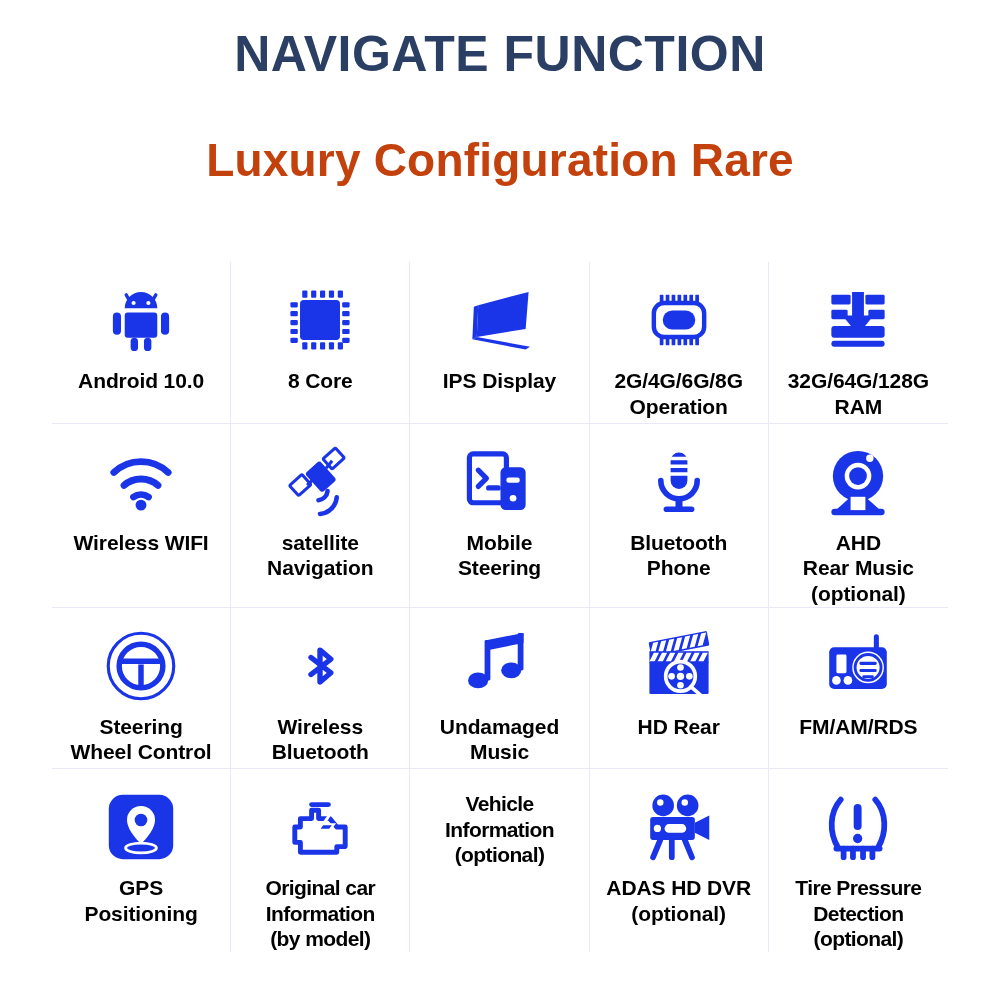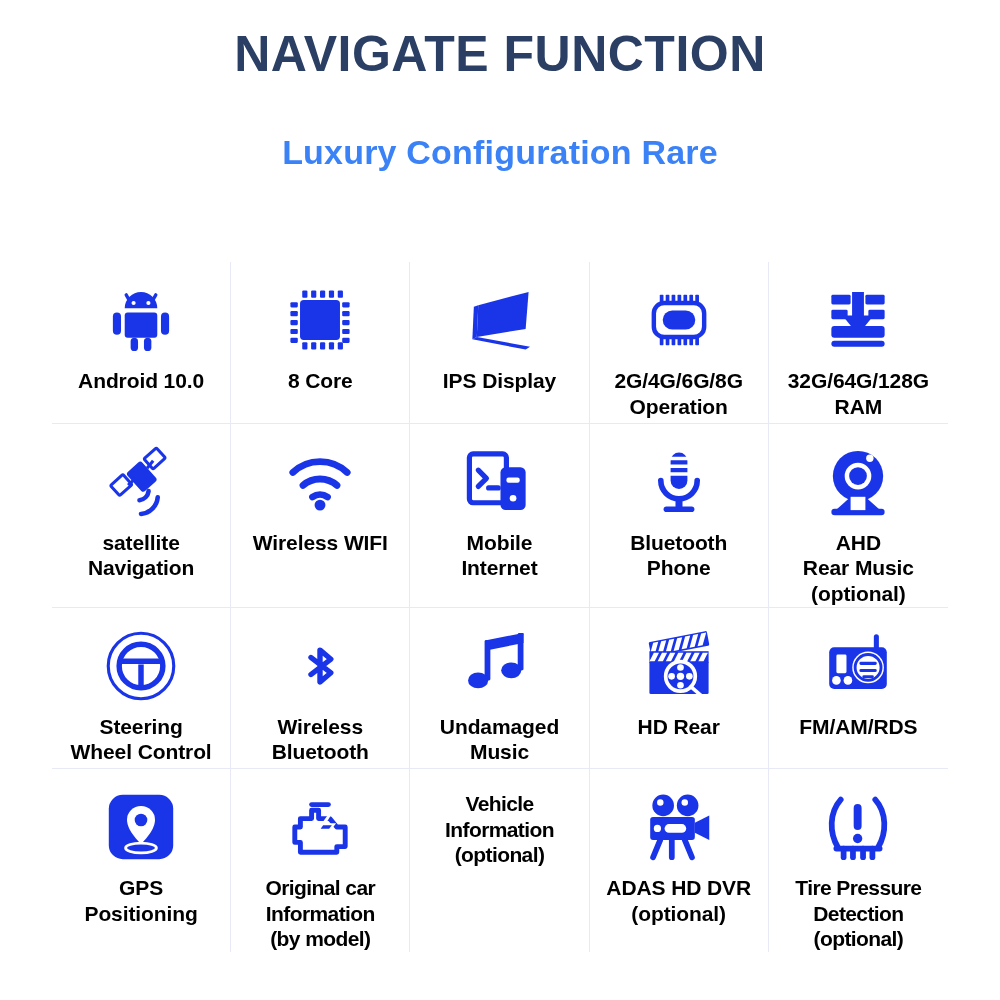--- a/index.html
+++ b/index.html
@@ -25,23 +25,23 @@
   }
   .title-main {
     font-size: 50px;
     font-weight: bold;
     letter-spacing: 0.5px;
     color: #2a3f63;
     line-height: 1.05;
     margin: 0;
   }
   .title-sub {
-    font-size: 34px;
+    font-size: 46px;
     font-weight: bold;
-    color: #3b82f6;
+    color: #c2410c;
     margin: 0;
     padding-top: 52px;
     letter-spacing: 0.2px;
   }
 
   
   .grid {
     position: absolute;
     left: 52px;
     top: 262px;
@@ -194,65 +194,65 @@
               <rect x="14" y="58" width="72" height="16" rx="4"></rect>
               <rect x="14" y="78" width="72" height="8" rx="4"></rect>
             </g>
           </svg>
         </div>
         <div class="cell-label">32G/64G/128G
 RAM</div>
       </div>
       <div class="cell">
         <div class="icon-wrap">
+          <svg width="80" height="68" viewBox="0 0 100 100" xmlns="http://www.w3.org/2000/svg">
+            <g fill="none" stroke="#1a34e8" stroke-width="10" stroke-linecap="round">
+              <path d="M10 36 a58 58 0 0 1 80 0"></path>
+              <path d="M25 55 a38 38 0 0 1 50 0"></path>
+              <path d="M39 72 a19 19 0 0 1 22 0"></path>
+            </g>
+            <circle cx="50" cy="84" r="8" fill="#1a34e8"></circle>
+          </svg>
+        </div>
+        <div class="cell-label">Wireless WIFI</div>
+      </div>
+      <div class="cell">
+        <div class="icon-wrap">
           <svg width="76" height="76" viewBox="0 0 100 100" xmlns="http://www.w3.org/2000/svg">
             <g fill="#1a34e8" stroke="#1a34e8" stroke-width="4" stroke-linejoin="round">
               <rect x="40" y="28" width="22" height="30" rx="2" transform="rotate(-42 51 43)"></rect>
               <rect x="57" y="10" width="22" height="18" rx="2" transform="rotate(-42 68 19)" fill="none"></rect>
               <rect x="13" y="45" width="22" height="18" rx="2" transform="rotate(-42 24 54)" fill="none"></rect>
               <line x1="66" y1="22" x2="58" y2="32"></line>
               <line x1="33" y1="54" x2="42" y2="46"></line>
             </g>
             <g fill="none" stroke="#1a34e8" stroke-width="6" stroke-linecap="round">
               <path d="M60 62 a14 14 0 0 1 -12 12"></path>
               <path d="M72 70 a24 24 0 0 1 -22 22"></path>
             </g>
           </svg>
         </div>
         <div class="cell-label">satellite
 Navigation</div>
-      </div>
-      <div class="cell">
-        <div class="icon-wrap">
-          <svg width="80" height="68" viewBox="0 0 100 100" xmlns="http://www.w3.org/2000/svg">
-            <g fill="none" stroke="#1a34e8" stroke-width="10" stroke-linecap="round">
-              <path d="M10 36 a58 58 0 0 1 80 0"></path>
-              <path d="M25 55 a38 38 0 0 1 50 0"></path>
-              <path d="M39 72 a19 19 0 0 1 22 0"></path>
-            </g>
-            <circle cx="50" cy="84" r="8" fill="#1a34e8"></circle>
-          </svg>
-        </div>
-        <div class="cell-label">Wireless WIFI</div>
       </div>
       <div class="cell">
         <div class="icon-wrap">
           <svg width="74" height="74" viewBox="0 0 100 100" xmlns="http://www.w3.org/2000/svg">
             <g>
               <rect x="10" y="12" width="50" height="66" rx="5" fill="none" stroke="#1a34e8" stroke-width="7"></rect>
               <path d="M22 34 L33 45 L22 56" fill="none" stroke="#1a34e8" stroke-width="7" stroke-linecap="round" stroke-linejoin="round"></path>
               <line x1="36" y1="58" x2="49" y2="58" stroke="#1a34e8" stroke-width="7" stroke-linecap="round"></line>
               <rect x="52" y="30" width="34" height="58" rx="7" fill="#1a34e8"></rect>
               <rect x="60" y="44" width="18" height="7" rx="3" fill="#fff"></rect>
               <circle cx="69" cy="72" r="4.5" fill="#fff"></circle>
             </g>
           </svg>
         </div>
         <div class="cell-label">Mobile
-Internet</div>
+Steering</div>
       </div>
       <div class="cell">
         <div class="icon-wrap">
           <svg width="70" height="76" viewBox="0 0 100 100" xmlns="http://www.w3.org/2000/svg">
             <g fill="#1a34e8">
               <rect x="38" y="8" width="24" height="52" rx="12"></rect>
               <rect x="30" y="14" width="40" height="5" rx="2.5" fill="#fff"></rect>
               <rect x="30" y="25" width="40" height="5" rx="2.5" fill="#fff"></rect>
               <rect x="30" y="36" width="40" height="5" rx="2.5" fill="#fff"></rect>
             </g>

